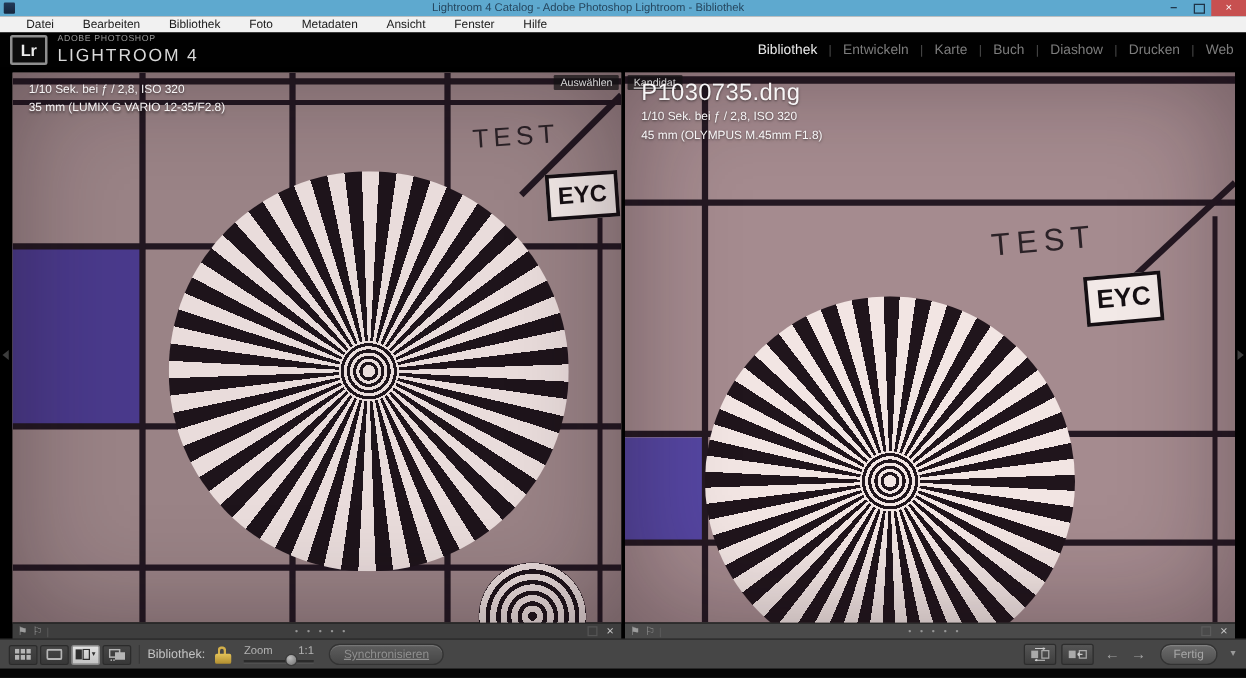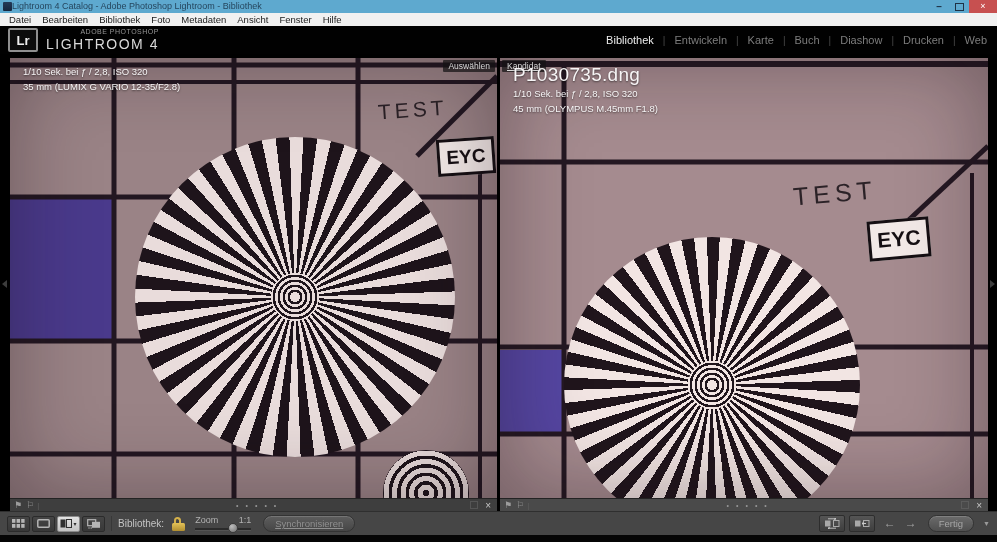--- a/index.html
+++ b/index.html
@@ -1,35 +1,35 @@
 <!DOCTYPE html>
 <html><head>
 <meta charset="utf-8">
 <style>
   html,body{margin:0;padding:0;background:#222;}
   #app{position:relative;width:997px;height:542px;overflow:hidden;background:#000;
        font-family:"Liberation Sans","DejaVu Sans",sans-serif;-webkit-font-smoothing:antialiased;}
   
   .titlebar{position:absolute;top:0;left:0;right:0;height:13px;background:#5ea9cf;display:flex;align-items:center;}
   .appicon{width:9px;height:9px;margin-left:3px;background:linear-gradient(#233a58,#16263e);border-radius:1px;}
-  .wtitle{flex:1;text-align:left;font-size:9px;line-height:13px;color:#25465e;}
+  .wtitle{flex:1;text-align:center;font-size:9px;line-height:13px;color:#25465e;}
   .wctrls{display:flex;align-items:center;height:13px;}
   .wmin{width:20px;text-align:center;color:#1e3246;font-size:10px;line-height:9px;font-weight:bold;}
   .wmax{width:20px;height:13px;display:flex;align-items:center;justify-content:center;}
   .wmax i{display:block;width:7px;height:6px;border:1px solid #1e3246;}
   .wclose{width:28px;height:13px;background:#c75050;color:#fff;font-size:9px;line-height:13px;text-align:center;}
   
   .menubar{position:absolute;top:13px;left:0;right:0;height:13px;background:#f1f1f1;display:flex;gap:11px;
            align-items:center;padding-left:9px;font-size:9.5px;color:#1a1a1a;}
-  .menubar span{cursor:default;}
+  .menubar span{cursor:default;margin-left:12px;}
   
   .lrheader{position:absolute;top:26px;left:0;right:0;height:28px;background:#010101;display:flex;align-items:center;}
   .lrlogo{margin-left:8px;width:26px;height:20px;background:#0c0c0c;border:2px solid #8f8f8f;border-radius:2px;
           color:#ededed;font-weight:bold;font-size:13px;display:flex;align-items:center;justify-content:center;}
-  .brand{margin-left:8px;display:flex;flex-direction:column;justify-content:center;text-align:right;}
+  .brand{margin-left:8px;display:flex;flex-direction:column;justify-content:center;}
   .brand-top{font-size:7px;color:#969696;letter-spacing:.5px;}
   .brand-bottom{font-size:14px;color:#d9d9d9;letter-spacing:1.5px;margin-top:1px;}
   .modules{margin-left:auto;margin-right:10px;display:flex;gap:9px;align-items:center;font-size:11px;color:#7d7d7d;}
   .module{cursor:default;}
   .module.active{color:#ececec;}
   .modsep{color:#4a4a4a;font-size:10px;}
   
   .edge{position:absolute;top:58px;height:453px;background:#000;}
   .edge.l{left:0;width:10px;}
   .edge.r{right:0;width:9px;}

